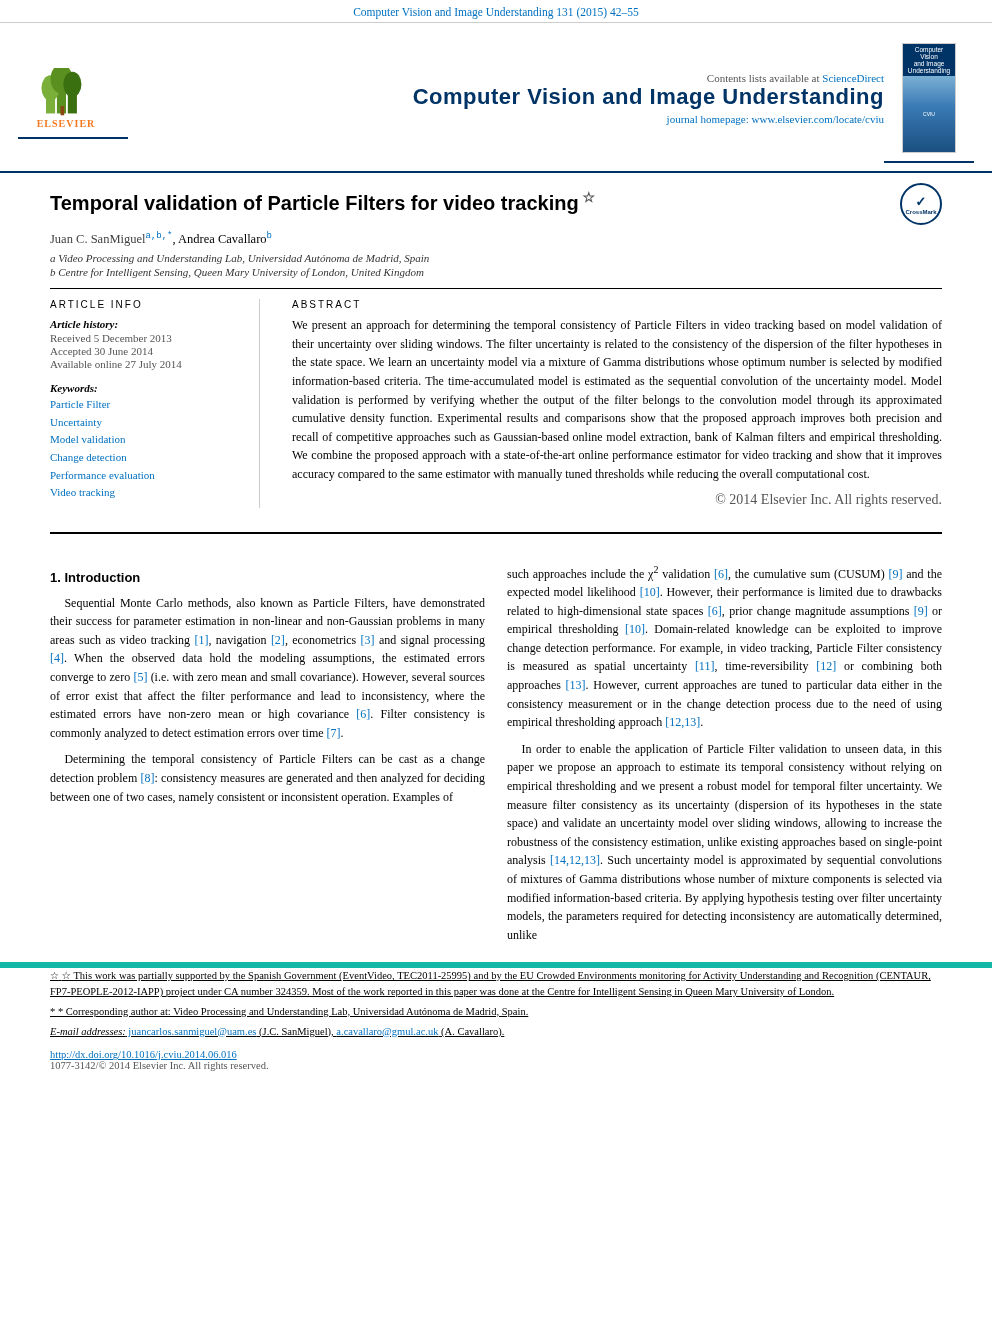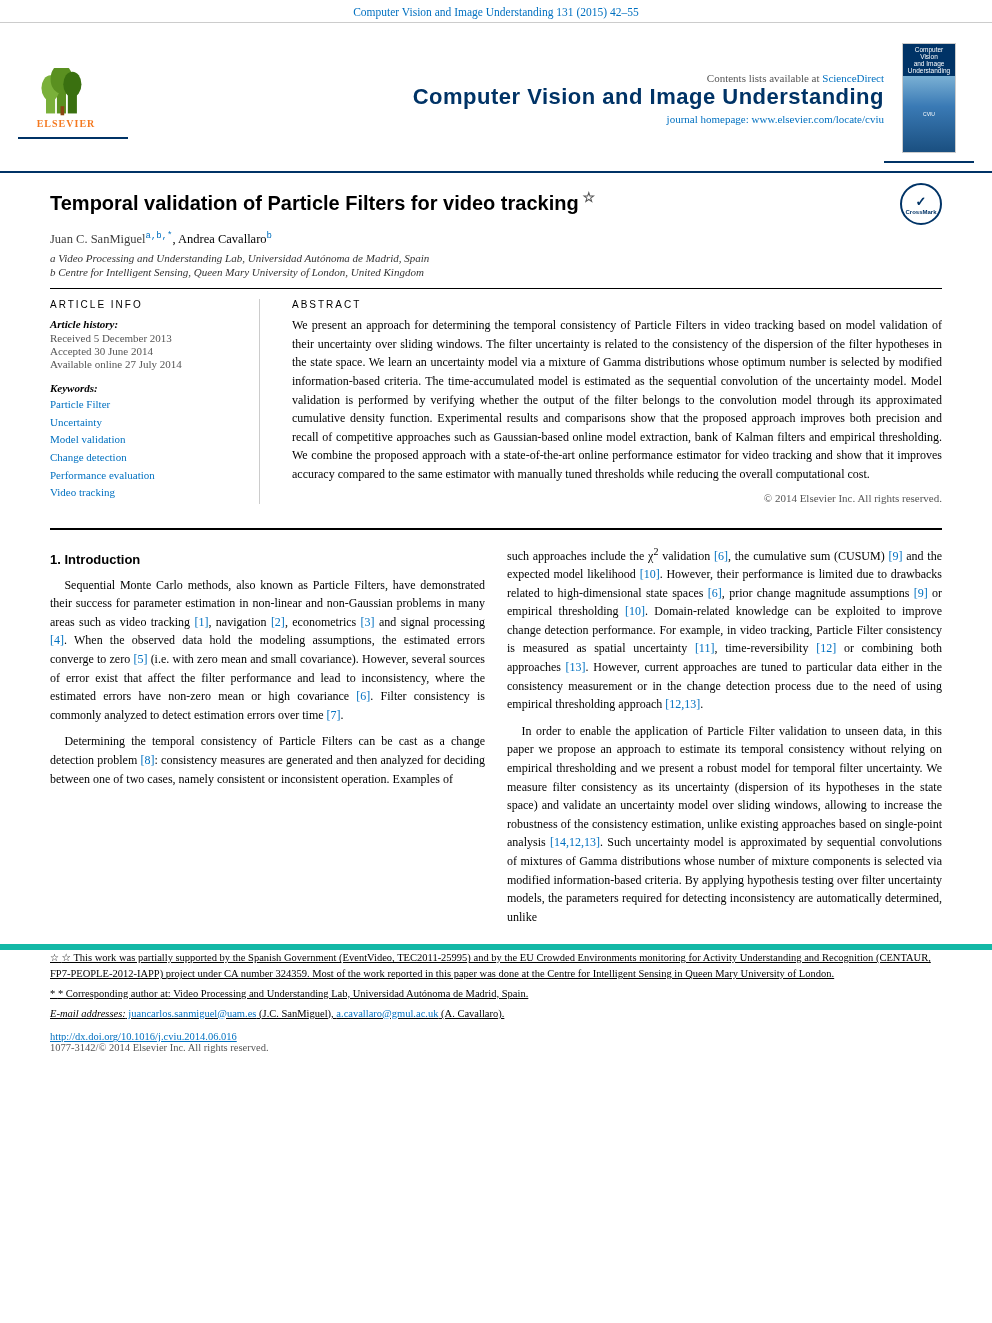--- a/index.html
+++ b/index.html
@@ -151,42 +151,42 @@
       margin-top: 8px;
       margin-bottom: 2px;
     }
     .abstract-text {
       font-size: 12px;
       line-height: 1.55;
       text-align: justify;
       color: #000;
     }
     .copyright-line {
-      font-size: 11px;
+      font-size: 14px;
       color: #555;
       margin-top: 8px;
       text-align: right;
     }
     .keywords-list {
       font-size: 11px;
       color: #333;
       line-height: 1.6;
     }
     .keywords-list div {
       color: #0070c0;
     }
     .divider-heavy {
       border: none;
       border-top: 2px solid #000;
       margin: 14px 50px 0 50px;
     }
     .body-section {
       display: flex;
       gap: 22px;
-      padding: 14px 50px 10px 50px;
+      padding: 28px 50px 10px 50px;
     }
     .body-col {
       flex: 1;
       font-size: 12px;
       line-height: 1.55;
       text-align: justify;
       color: #000;
     }
     .section-heading {
       font-size: 13px;

